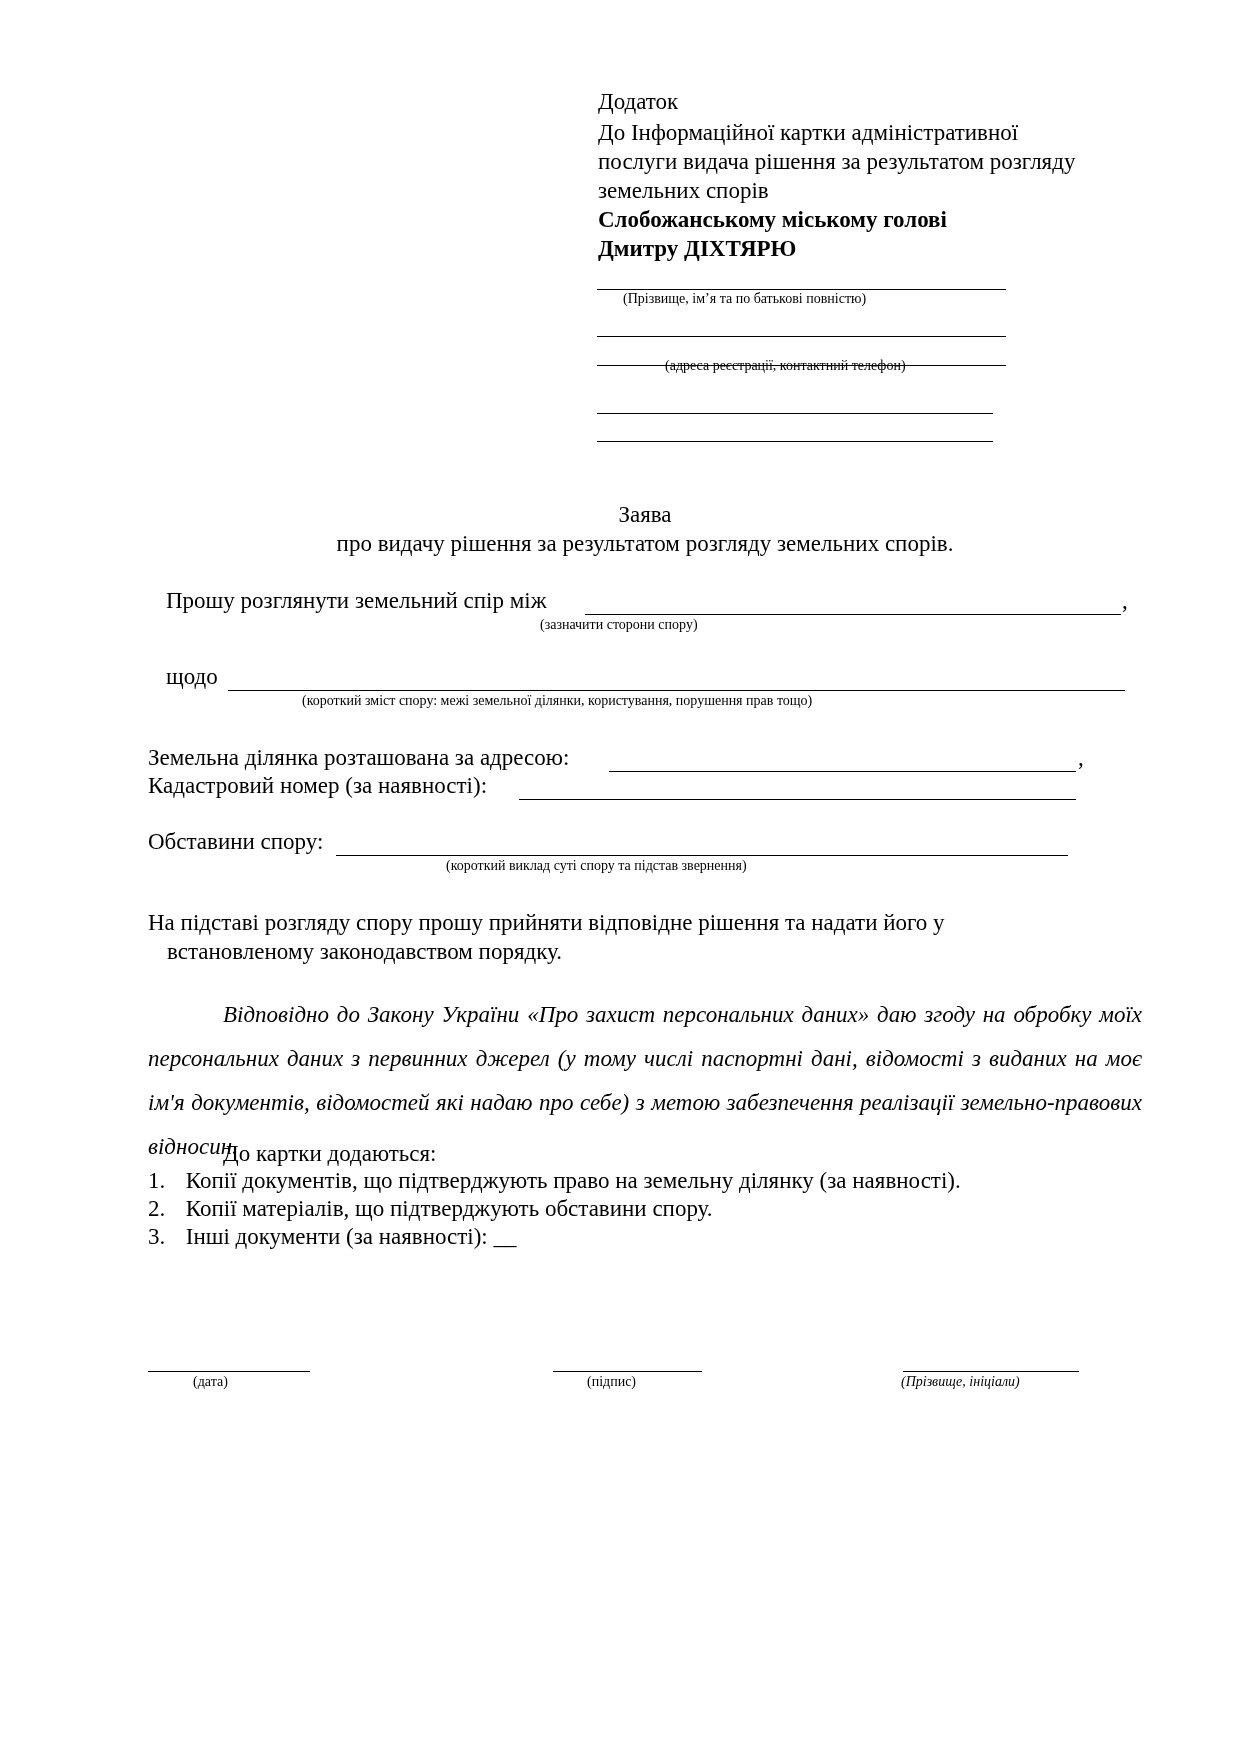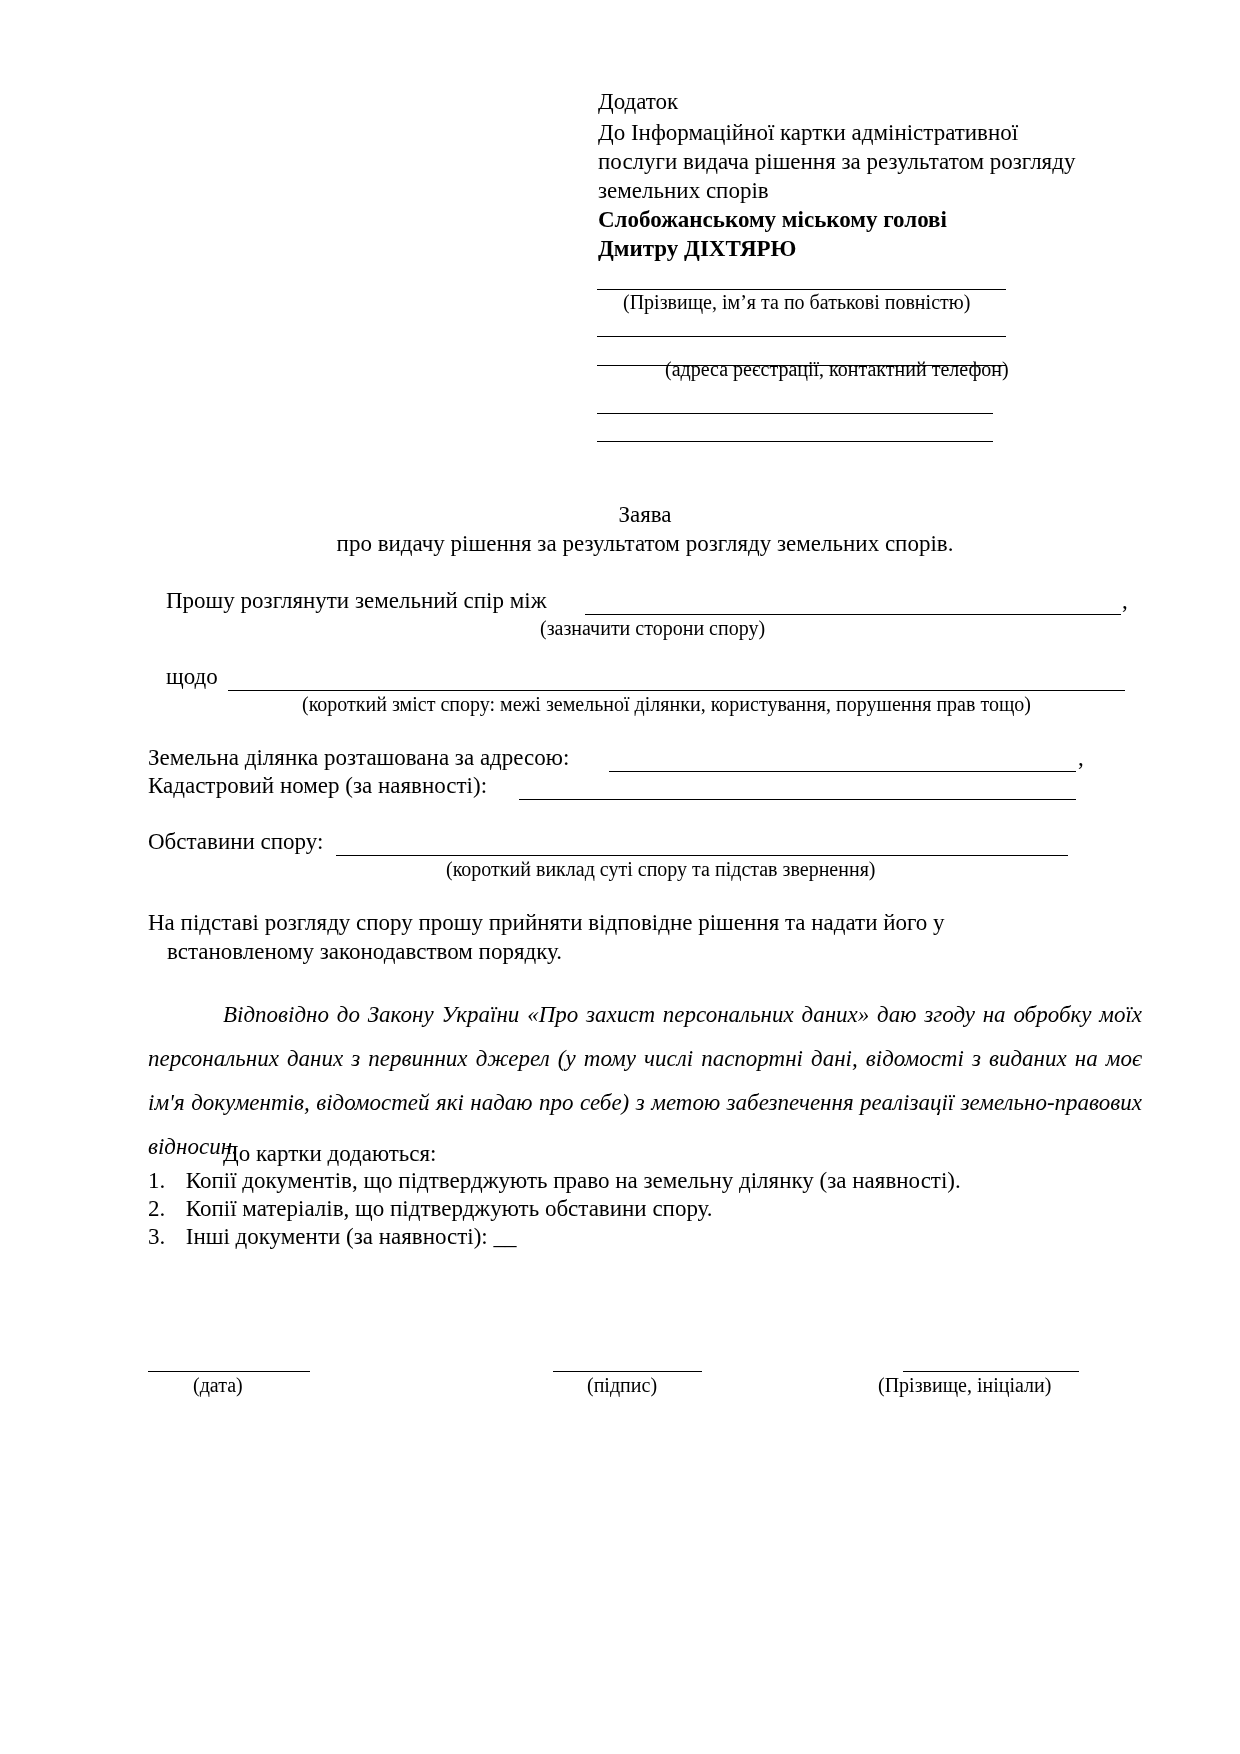--- a/index.html
+++ b/index.html
@@ -11,21 +11,21 @@
       width: 1240px;
       height: 1754px;
       position: relative;
       overflow: hidden;
       font-family: "Liberation Serif", "DejaVu Serif", serif;
       color: #000;
     }
     .abs { position: absolute; white-space: nowrap; }
     .hdr { font-size: 23px; line-height: 28px; left: 598px; }
     .bold { font-weight: bold; }
-    .small { font-size: 20px; }
+    .small { font-size: 14px; }
     .main { font-size: 23px; }
     .line { position: absolute; height: 0; border-top: 1.3px solid #000; }
     .center { text-align: center; }
     .consent {
       position: absolute;
       left: 148px;
       width: 994px;
       top: 993px;
       font-size: 23px;
       line-height: 44px;
@@ -114,13 +114,13 @@
   <span>Інші документи (за наявності): __</span>
 </div>
 
 <div class="line" style="left:148px; width:162px; top:1371px;"></div>
 <div class="abs small" style="left:193px; top:1374px;">(дата)</div>
 
 <div class="line" style="left:553px; width:149px; top:1371px;"></div>
 <div class="abs small" style="left:587px; top:1374px;">(підпис)</div>
 
 <div class="line" style="left:903px; width:176px; top:1371px;"></div>
-<div class="abs small" style="left:878px; top:1374px;">(Прізвище, ініціали)</div>
+<div class="abs small" style="left:901px; top:1374px;font-style:italic;">(Прізвище, ініціали)</div>
 
 </body></html>

